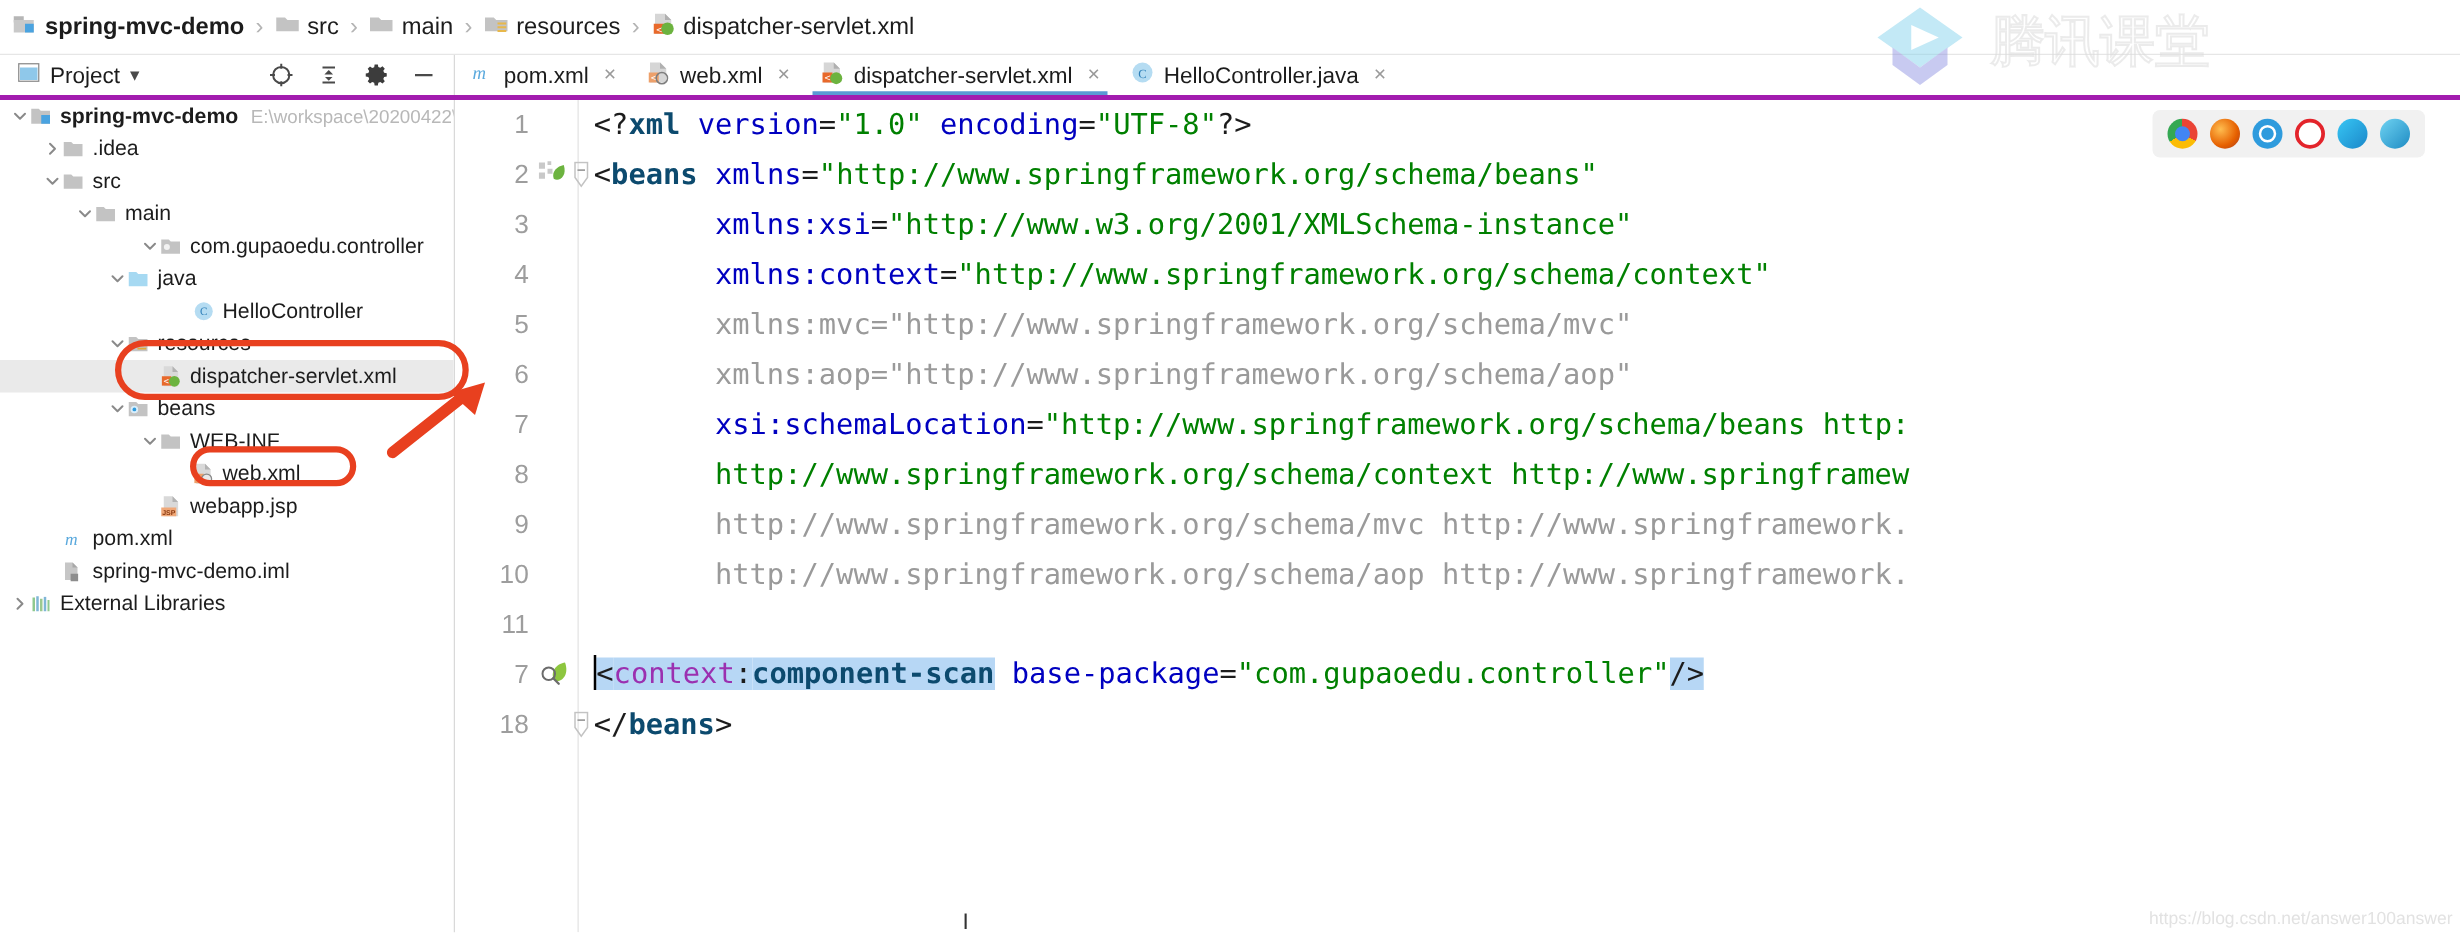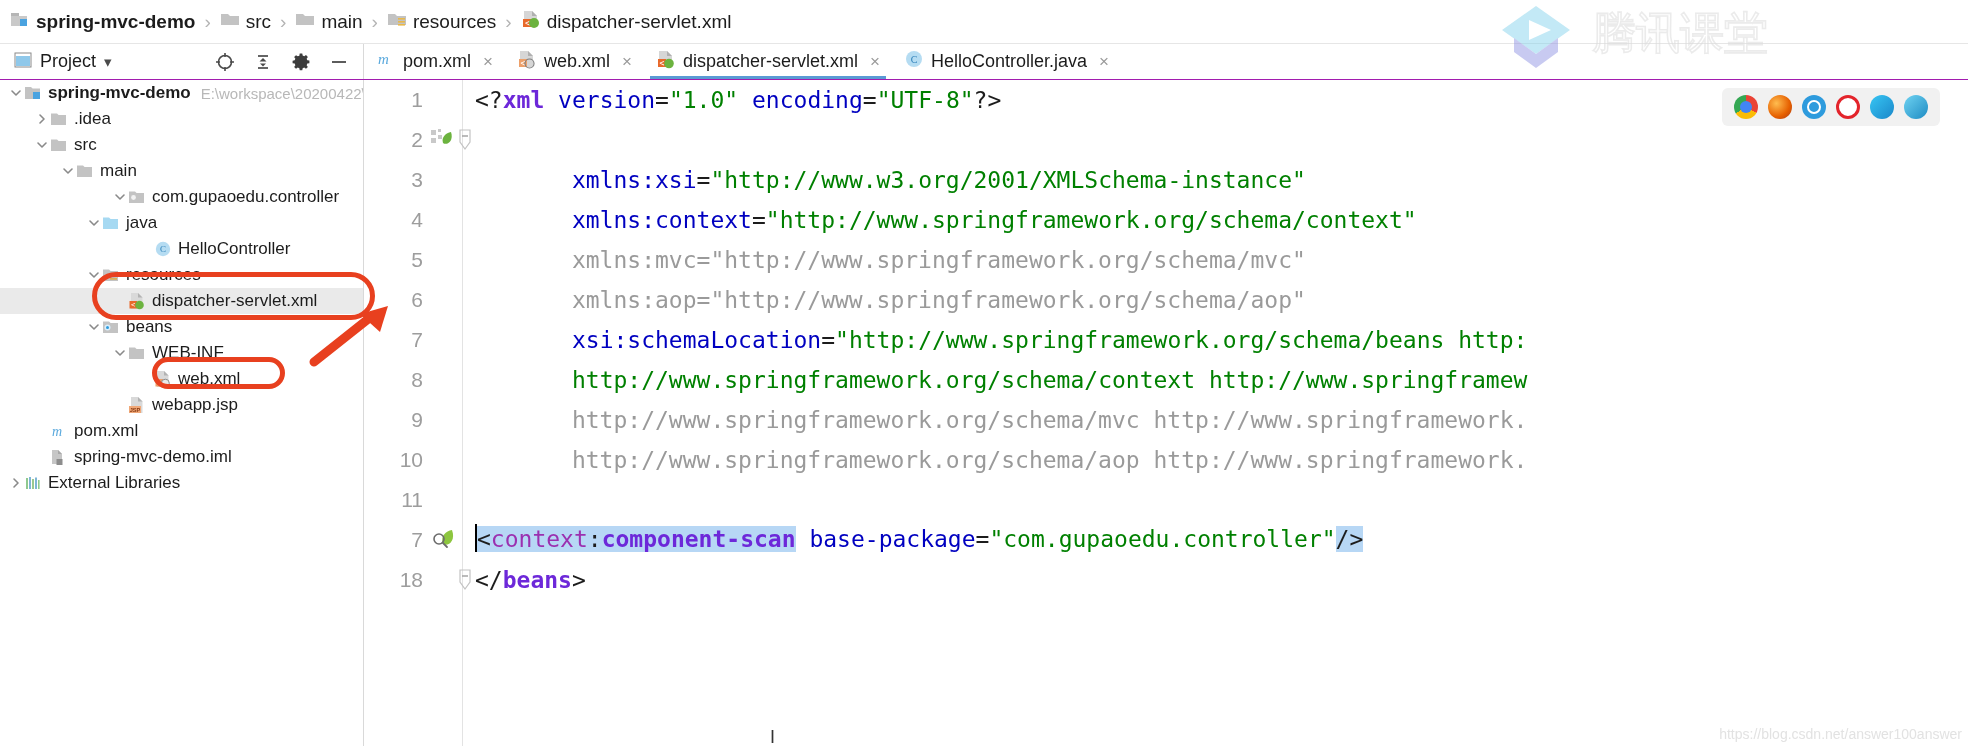--- a/index.html
+++ b/index.html
@@ -18,21 +18,21 @@
     background: #ffffff; border-bottom: 1px solid #e6e6e6;
   }
   .crumb { display: flex; align-items: center; gap: 6px; font-size: 19px; color: #1c1c1c; }
   .crumb.root { font-weight: bold; }
   .crumb-sep { color: #b4b4b4; font-size: 19px; margin: 0 9px; }
   .crumb-label { white-space: nowrap; }
 
   
   .toolrow {
     position: absolute; left: 0; top: 44px; width: 1968px; height: 36px;
-    display: flex; align-items: stretch; border-bottom: 1px solid #a21caf;
+    display: flex; align-items: stretch; border-bottom: 4px solid #a21caf;
     background: #ffffff;
   }
   .project-pane-head {
     width: 364px; display: flex; align-items: center; gap: 8px;
     padding-left: 14px; border-right: 1px solid #d9d9d9;
   }
   .project-title { font-size: 18px; color: #1c1c1c; }
   .pane-icons { margin-left: auto; display: flex; align-items: center; gap: 18px; padding-right: 14px; }
   .pane-icon { width: 20px; height: 20px; display: inline-flex; align-items:center; justify-content:center; color:#4a4a4a; }
 
@@ -80,21 +80,21 @@
   }
   .lnum {
     position: absolute; left: 0; width: 58px; text-align: right;
     color: #9d9d9d; font-family: "Liberation Sans", sans-serif; font-size: 21px;
   }
   .gut-mark { position: absolute; left: 64px; width: 30px; display:flex; align-items:center; justify-content:center; }
   .fold { position: absolute; left: 92px; width: 16px; color:#b0b0b0; font-size: 14px; display:flex; align-items:center; justify-content:center;}
   .ctext { margin-left: 110px; }
 
   
-  .k-tag   { color: #6d28d9; font-weight: bold; }                      
+  .k-tag   { color: #0c4a6e; font-weight: bold; }                      
   .k-attr  { color: #0000c0; }
   .k-val   { color: #008000; }
   .k-gray  { color: #9a9a9a; }                      
   .k-plain { color: #1c1c1c; }
   .k-ns    { color: #9b30b0; }                      
   .sel     { background: #b7d7f5; }
 
   .caret {
     display: inline-block; width: 2px; height: 28px; background: #000;
     vertical-align: middle; position: relative; top: -2px;
@@ -496,21 +496,21 @@
         <div class="code-line"><span class="lnum">1</span><span class="ctext"><span class="k-plain">&lt;?</span><span class="k-tag">xml</span><span class="k-plain"> </span><span class="k-attr">version</span><span class="k-plain">=</span><span class="k-val">"1.0"</span><span class="k-plain"> </span><span class="k-attr">encoding</span><span class="k-plain">=</span><span class="k-val">"UTF-8"</span><span class="k-plain">?&gt;</span></span></div>
         <div class="code-line"><span class="lnum">2</span><span class="gut-mark"><svg width="26" height="24" viewBox="0 0 26 24">
               <rect x="0" y="2" width="5" height="5" fill="#c9c9c9"></rect>
               <rect x="7" y="1" width="3" height="3" fill="#c9c9c9"></rect>
               <rect x="0" y="10" width="5" height="5" fill="#c9c9c9"></rect>
               <rect x="7" y="7" width="4" height="4" fill="#c9c9c9"></rect>
               <path d="M20 4c-5 1-10 5-8 11 4 3 11-2 8-11z" fill="#6cb33f"></path>
             </svg></span><span class="fold"><svg width="14" height="22" viewBox="0 0 14 22">
               <path d="M2 1h10v12l-5 7-5-7z" fill="none" stroke="#c3c3c3" stroke-width="1.2"></path>
               <path d="M4 7h6" stroke="#9e9e9e" stroke-width="1.4"></path>
-            </svg></span></div>
+            </svg></span><span class="ctext"><span class="k-plain">&lt;</span><span class="k-tag">beans</span><span class="k-plain"> </span><span class="k-attr">xmlns</span><span class="k-plain">=</span><span class="k-val">"http://www.springframework.org/schema/beans"</span></span></div>
         <div class="code-line"><span class="lnum">3</span><span class="ctext"><span class="k-plain">       </span><span class="k-attr">xmlns:xsi</span><span class="k-plain">=</span><span class="k-val">"http://www.w3.org/2001/XMLSchema-instance"</span></span></div>
         <div class="code-line"><span class="lnum">4</span><span class="ctext"><span class="k-plain">       </span><span class="k-attr">xmlns:context</span><span class="k-plain">=</span><span class="k-val">"http://www.springframework.org/schema/context"</span></span></div>
         <div class="code-line"><span class="lnum">5</span><span class="ctext"><span class="k-gray">       xmlns:mvc="http://www.springframework.org/schema/mvc"</span></span></div>
         <div class="code-line"><span class="lnum">6</span><span class="ctext"><span class="k-gray">       xmlns:aop="http://www.springframework.org/schema/aop"</span></span></div>
         <div class="code-line"><span class="lnum">7</span><span class="ctext"><span class="k-plain">       </span><span class="k-attr">xsi:schemaLocation</span><span class="k-plain">=</span><span class="k-val">"http://www.springframework.org/schema/beans http:</span></span></div>
         <div class="code-line"><span class="lnum">8</span><span class="ctext"><span class="k-plain">       </span><span class="k-val">http://www.springframework.org/schema/context http://www.springframew</span></span></div>
         <div class="code-line"><span class="lnum">9</span><span class="ctext"><span class="k-gray">       http://www.springframework.org/schema/mvc http://www.springframework.</span></span></div>
         <div class="code-line"><span class="lnum">10</span><span class="ctext"><span class="k-gray">       http://www.springframework.org/schema/aop http://www.springframework.</span></span></div>
         <div class="code-line"><span class="lnum">11</span><span class="ctext"><span class="k-plain"></span></span></div>
         <div class="code-line"><span class="lnum">7</span><span class="gut-mark"><svg width="28" height="26" viewBox="0 0 28 26">

